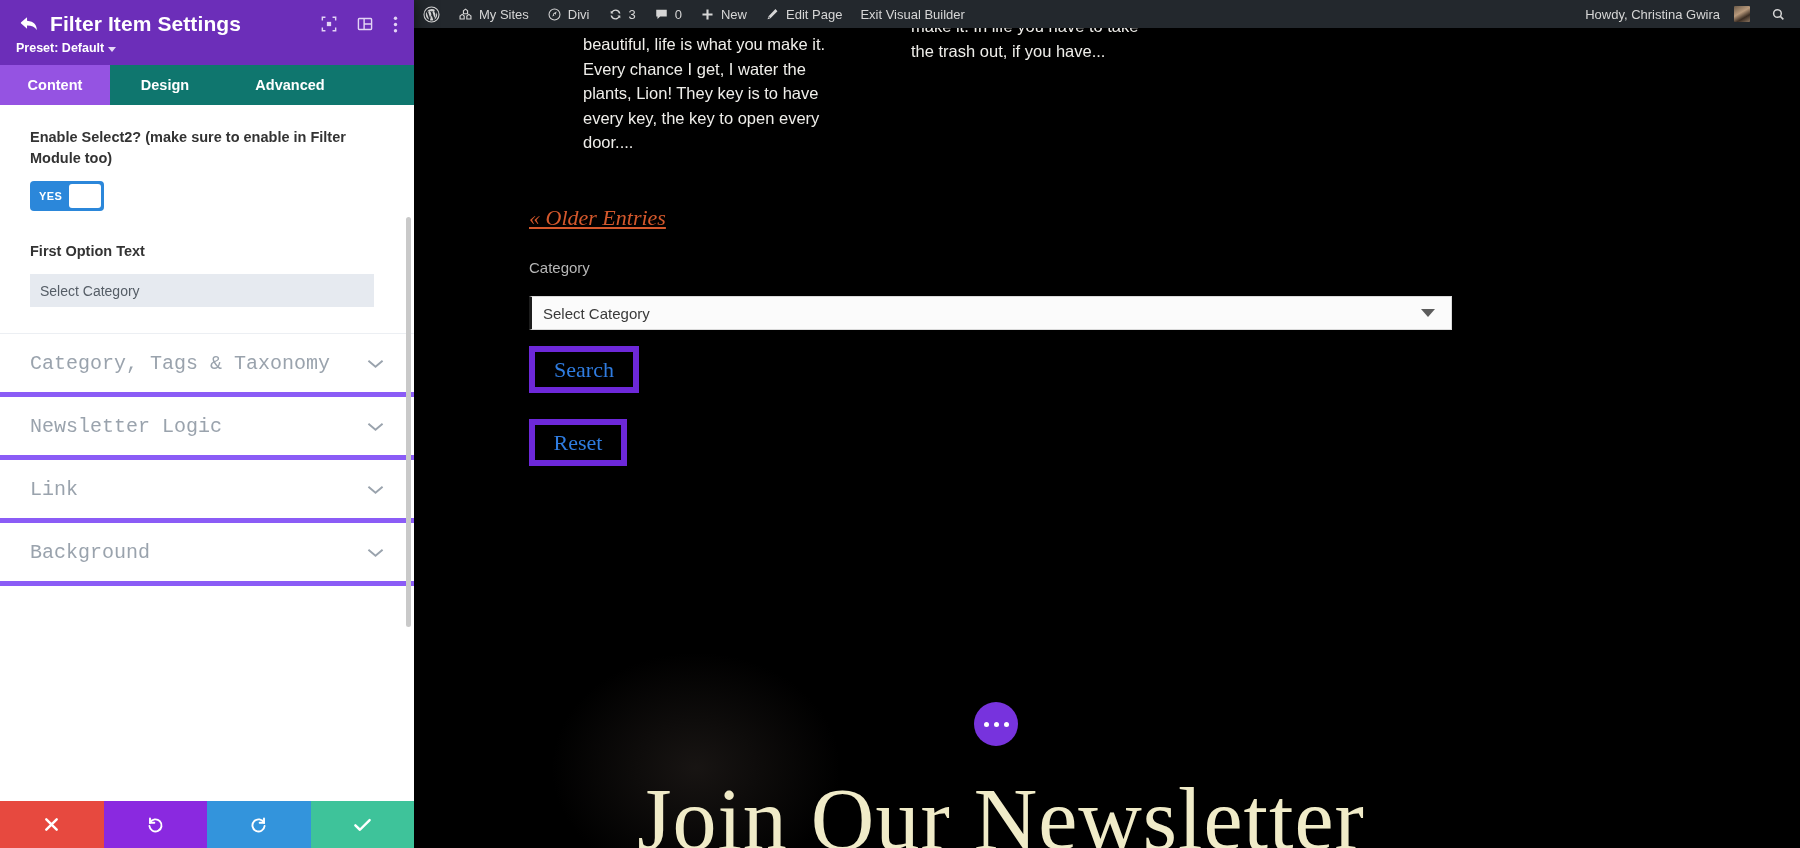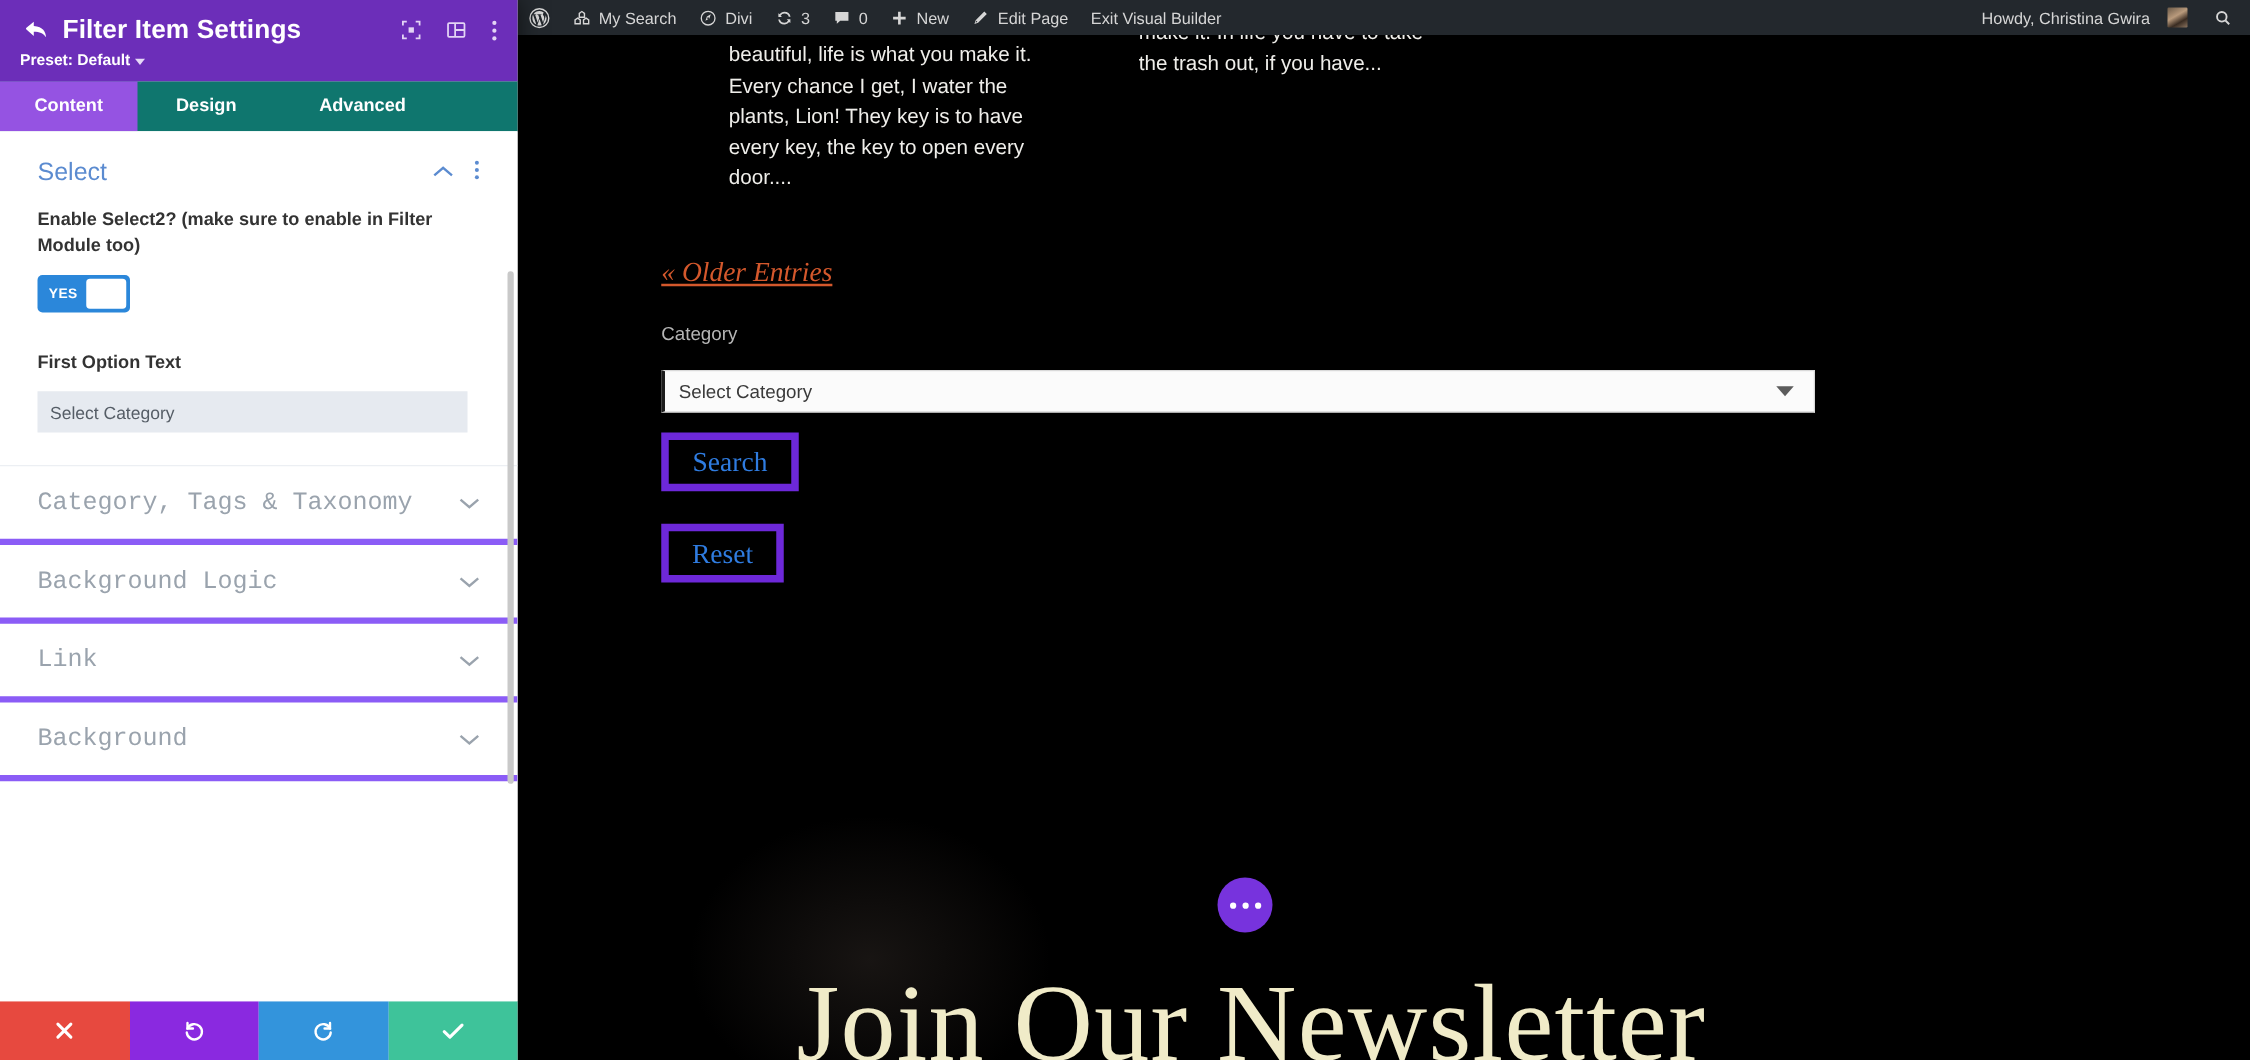--- a/index.html
+++ b/index.html
@@ -244,21 +244,21 @@
     <div class="ab-item">
       <svg width="17" height="17" viewBox="0 0 20 20" fill="#d6d6d6">
           <path d="M10 .5A9.5 9.5 0 1 0 19.5 10 9.51 9.51 0 0 0 10 .5Zm0 1.3A8.2 8.2 0 0 1 18.2 10 8.2 8.2 0 0 1 10 18.2 8.2 8.2 0 0 1 1.8 10 8.2 8.2 0 0 1 10 1.8Zm-6.6 8.2a6.6 6.6 0 0 0 3.72 5.94L4 6.65A6.57 6.57 0 0 0 3.4 10Zm11.07-.33c0-.83-.3-1.4-.55-1.84-.34-.55-.66-1.02-.66-1.57 0-.62.47-1.19 1.13-1.19h.09A6.58 6.58 0 0 0 10 3.4a6.6 6.6 0 0 0-5.5 2.96h.42c.7 0 1.79-.09 1.79-.09.36-.2.4.51.05.55 0 0-.37.05-.77.07l2.44 7.26 1.47-4.4-1.04-2.86c-.36-.02-.7-.07-.7-.07-.36-.02-.32-.57.04-.55 0 0 1.1.09 1.77.09.7 0 1.79-.09 1.79-.09.36-.2.4.51.04.55 0 0-.36.05-.77.07l2.42 7.2.67-2.23c.3-.93.52-1.6.52-2.17ZM10.12 10.9l-2.01 5.84a6.61 6.61 0 0 0 4.06-.1.57.57 0 0 1-.05-.1l-2-5.64Zm5.71-3.77c.03.21.05.44.05.69 0 .68-.13 1.45-.51 2.41l-2.06 5.96a6.6 6.6 0 0 0 2.52-9.06Z"></path>
         </svg>
     </div>
 
     <div class="ab-item">
       <svg width="15" height="15" viewBox="0 0 20 20" fill="#d6d6d6">
           <path d="M5.5 9 2 11.5v5.3h7V11.5L5.5 9Zm0 1.8 2 1.4v3.1h-4v-3.1l2-1.4Zm9-1.8L11 11.5v5.3h7V11.5L14.5 9Zm0 1.8 2 1.4v3.1h-4v-3.1l2-1.4ZM10 2 6.5 4.5v5.3h7V4.5L10 2Zm0 1.8 2 1.4v3.1H8V5.2l2-1.4Z"></path>
         </svg>
-      <span>My Search</span>
+      <span>My Sites</span>
     </div>
 
     <div class="ab-item">
       <svg width="15" height="15" viewBox="0 0 20 20" fill="#d6d6d6">
           <path d="M10 2a8 8 0 1 0 0 16 8 8 0 0 0 0-16Zm0 1.4a6.6 6.6 0 0 1 6.6 6.6 6.6 6.6 0 0 1-6.6 6.6A6.6 6.6 0 0 1 3.4 10 6.6 6.6 0 0 1 10 3.4Zm2.9 2.5-4.2 2.4-1.6 4.4 4.2-2.4 1.6-4.4ZM10 9.1a.9.9 0 1 1 0 1.8.9.9 0 0 1 0-1.8Z"></path>
         </svg>
       <span>Divi</span>
     </div>
 
     <div class="ab-item">
@@ -348,37 +348,20 @@
     <div class="panel-tabs">
       <div class="panel-tab tab-content">Content</div>
       <div class="panel-tab tab-design">Design</div>
       <div class="panel-tab tab-advanced">Advanced</div>
     </div>
 
     <div class="panel-body">
       <div class="scroll-track"></div>
 
       <div class="section-open">
-        <div class="section-open-head">
-          <span class="section-open-title">Select</span>
-          <span class="section-head-tools">
-            <span>
-              <svg width="17" height="11" viewBox="0 0 18 11" fill="none" stroke="#5B8BD0" stroke-width="2">
-                  <path d="M1.5 8.5 9 2l7.5 6.5"></path>
-                </svg>
-            </span>
-            <span>
-              <svg width="5" height="16" viewBox="0 0 5 16" fill="#5B8BD0">
-                  <circle cx="2.5" cy="2.2" r="1.6"></circle>
-                  <circle cx="2.5" cy="8" r="1.6"></circle>
-                  <circle cx="2.5" cy="13.8" r="1.6"></circle>
-                </svg>
-            </span>
-          </span>
-        </div>
 
         <div class="field-label">Enable Select2? (make sure to enable in Filter Module too)</div>
         <div class="toggle-yes">
           <span class="lbl">YES</span>
           <span class="knob"></span>
         </div>
 
         <div class="field-block">
           <div class="field-label">First Option Text</div>
           <input class="text-input" type="text" value="Select Category" style="">
@@ -387,21 +370,21 @@
 
       <div class="acc-row">
         <span class="acc-title">Category, Tags &amp; Taxonomy</span>
         <span class="chev">
           <svg width="17" height="11" viewBox="0 0 18 11" fill="none" stroke="#9aa3ad" stroke-width="2">
               <path d="M1.5 2.5 9 9l7.5-6.5"></path>
             </svg>
         </span>
       </div>
       <div class="acc-row">
-        <span class="acc-title">Background Logic</span>
+        <span class="acc-title">Newsletter Logic</span>
         <span class="chev">
           <svg width="17" height="11" viewBox="0 0 18 11" fill="none" stroke="#9aa3ad" stroke-width="2">
               <path d="M1.5 2.5 9 9l7.5-6.5"></path>
             </svg>
         </span>
       </div>
       <div class="acc-row">
         <span class="acc-title">Link</span>
         <span class="chev">
           <svg width="17" height="11" viewBox="0 0 18 11" fill="none" stroke="#9aa3ad" stroke-width="2">

